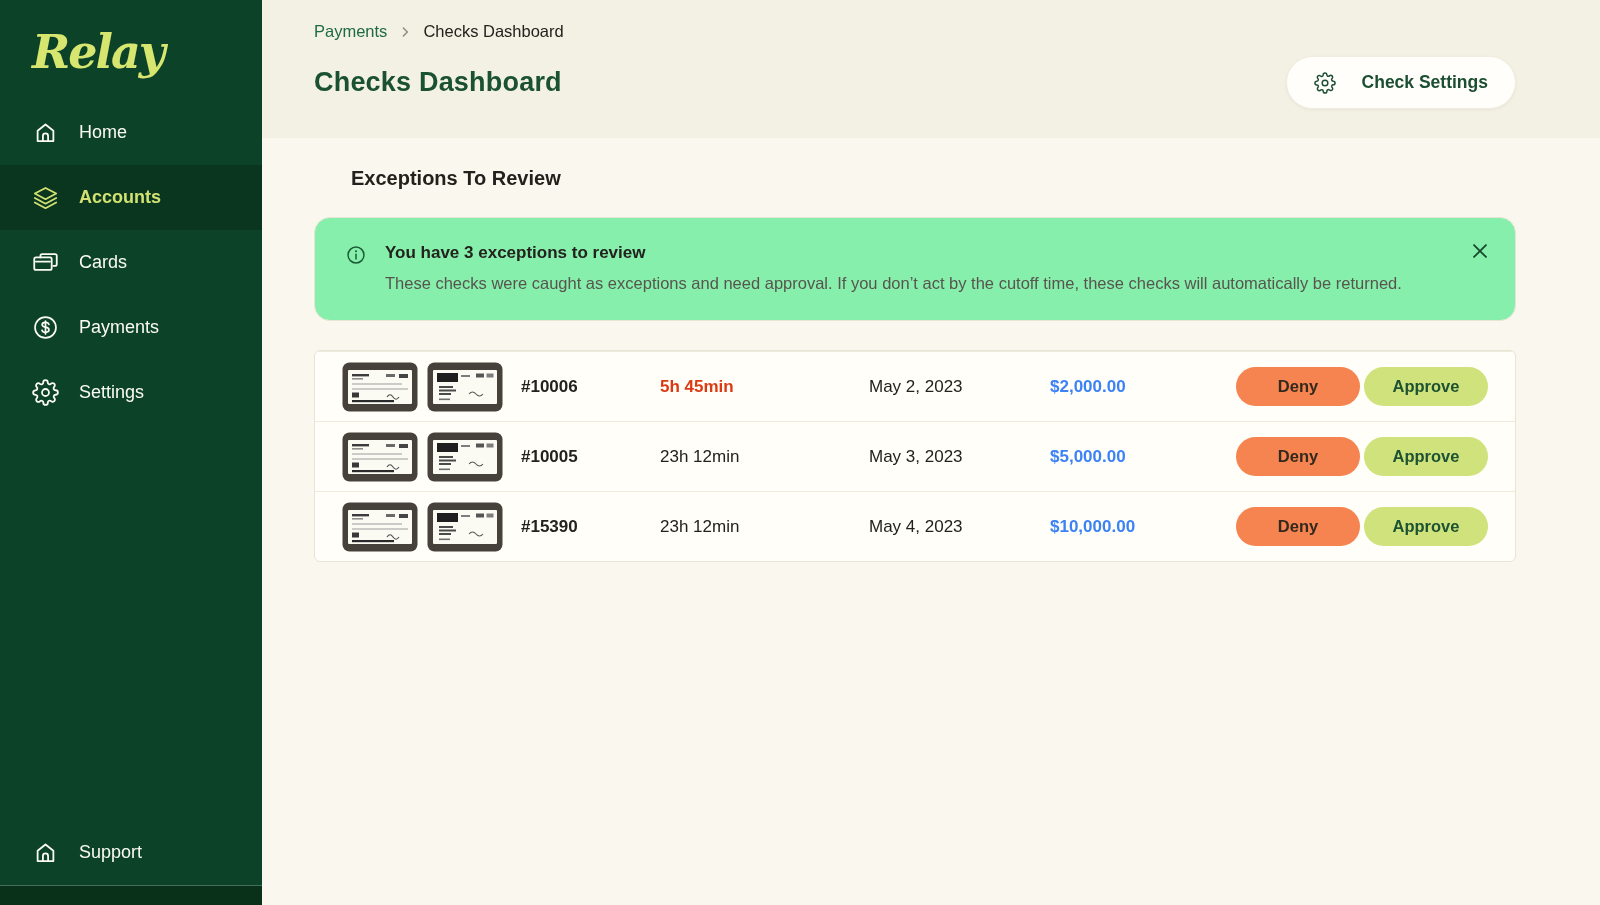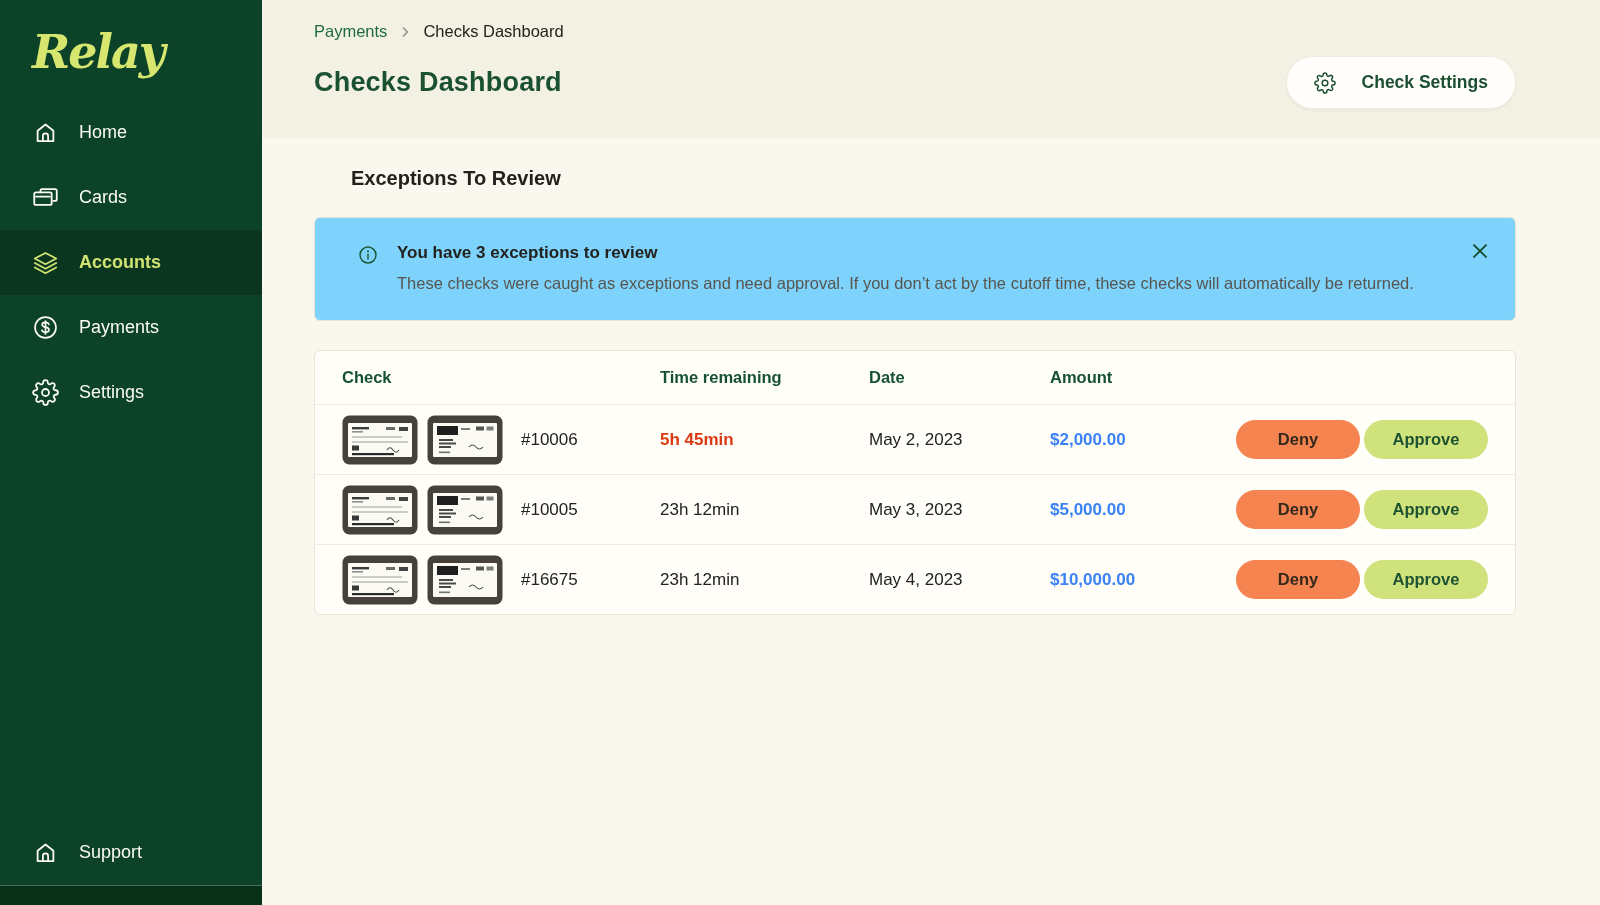--- a/index.html
+++ b/index.html
@@ -53,22 +53,22 @@
   }
   .settings-btn .btn-ic { width:22px; height:22px; }
   .settings-btn .btn-ic svg { width:100%; height:100%; display:block; }
 
   .content { padding:0 84px 0 52px; }
   .section-title { margin-top:29px; font-size:20px; font-weight:bold; color:#22211d;margin-left:37px; }
 
   
   .banner {
     margin-top:27px; position:relative; display:flex; align-items:flex-start;
-    background:#7dd3fc; border:1px solid #e9e5d4; border-radius:6px;
-    padding:25px 60px 27px 42px;
+    background:#86efac; border:1px solid #e9e5d4; border-radius:16px;
+    padding:25px 60px 27px 30px;
   }
   .info-ic { width:22px; height:22px; color:#1d5b36; flex:0 0 22px; margin-top:1px; }
   .info-ic svg { width:100%; height:100%; display:block; }
   .banner-text { margin-left:18px; }
   .banner-title { font-size:17px; font-weight:bold; color:#23221e; }
   .banner-desc { margin-top:11px; font-size:16.5px; color:#57554e; }
   .banner-close {
     position:absolute; top:22px; right:24px; width:22px; height:22px;
     background:none; border:none; color:#17492c; cursor:pointer; padding:0;
   }
@@ -80,21 +80,21 @@
     overflow:hidden;
   }
   .thead, .trow { display:grid; grid-template-columns:345px 209px 181px 182px 1fr; align-items:center; }
   .thead { height:53px; }
   .thead .cell { font-size:16.5px; font-weight:bold; color:#175134; }
   .cell:first-child { padding-left:27px; }
   .trow { height:70px; border-top:1px solid #efebdc; }
   .check-cell { display:flex; align-items:center; }
   .thumb { display:inline-flex; margin-right:9px; cursor:pointer; }
   .thumb svg { display:block; }
-  .check-num { margin-left:9px; font-size:17px; font-weight:400; color:#23221e; }
+  .check-num { margin-left:9px; font-size:17px; font-weight:700; color:#23221e; }
   .time-cell, .date-cell { font-size:17px; color:#23221e; }
   .time-cell.urgent { color:#dc3a12; font-weight:bold; }
   .amount-cell { font-size:17px; font-weight:bold; color:#3b82f6; }
   .actions-cell { display:flex; justify-content:flex-end; gap:4px; padding-right:27px; }
   .btn {
     width:124px; height:39px; border:none; border-radius:21px;
     font-family:inherit; font-size:16.5px; font-weight:600; cursor:pointer;
     display:flex; align-items:center; justify-content:center;
   }
   .btn.deny { background:#f58450; color:#33291d; }
@@ -112,40 +112,40 @@
         <div class="nav-item">
           <span class="nav-ic">
             <svg viewBox="0 0 24 24" fill="none" stroke="currentColor" stroke-width="1.6" stroke-linejoin="round" stroke-linecap="round">
               <path d="M5 19.6 V10.5 L12 4.9 L19 10.5 V19.6 H5 Z"></path>
               <path d="M9.7 19.6 V15.1 a2.3 2.3 0 0 1 4.6 0 V19.6"></path>
             </svg>
           </span>
           <span>Home</span>
         </div>
 
+        <div class="nav-item active">
+          <span class="nav-ic">
+            <svg viewBox="0 0 24 24" fill="none" stroke="currentColor" stroke-width="1.6" stroke-linejoin="round" stroke-linecap="round">
+              <polygon points="12 3.5 21.5 8.5 12 13.5 2.5 8.5 12 3.5"></polygon>
+              <polyline points="2.5 12.5 12 17.5 21.5 12.5"></polyline>
+              <polyline points="2.5 16.5 12 21.5 21.5 16.5"></polyline>
+            </svg>
+          </span>
+          <span>Accounts</span>
+        </div>
+
         <div class="nav-item">
           <span class="nav-ic">
             <svg viewBox="0 0 24 24" fill="none" stroke="currentColor" stroke-width="1.6" stroke-linejoin="round" stroke-linecap="round">
               <rect x="2" y="7.5" width="15.5" height="11" rx="1.5"></rect>
               <line x1="3.5" y1="11.2" x2="16" y2="11.2"></line>
               <path d="M7.5 7.5 V6 a1.5 1.5 0 0 1 1.5 -1.5 H20.5 A1.5 1.5 0 0 1 22 6 v7.5 a1.5 1.5 0 0 1 -1.5 1.5 H19"></path>
             </svg>
           </span>
           <span>Cards</span>
-        </div>
-
-        <div class="nav-item active">
-          <span class="nav-ic">
-            <svg viewBox="0 0 24 24" fill="none" stroke="currentColor" stroke-width="1.6" stroke-linejoin="round" stroke-linecap="round">
-              <polygon points="12 3.5 21.5 8.5 12 13.5 2.5 8.5 12 3.5"></polygon>
-              <polyline points="2.5 12.5 12 17.5 21.5 12.5"></polyline>
-              <polyline points="2.5 16.5 12 21.5 21.5 16.5"></polyline>
-            </svg>
-          </span>
-          <span>Accounts</span>
         </div>
 
         <div class="nav-item">
           <span class="nav-ic">
             <svg viewBox="0 0 24 24" fill="none" stroke="currentColor" stroke-width="1.5" stroke-linecap="round">
               <circle cx="12" cy="12" r="9.3"></circle>
               <path d="M12 6.3 v11.4"></path>
               <path d="M15 9.2 c-.3 -1.1 -1.5 -1.8 -3 -1.8 c-1.7 0 -3 .9 -3 2.1 c0 1.4 1.4 1.8 3 2.2 c1.7 .4 3.1 .9 3.1 2.4 c0 1.3 -1.4 2.2 -3.1 2.2 c-1.6 0 -2.8 -.8 -3.1 -1.9"></path>
             </svg>
           </span>
@@ -218,27 +218,20 @@
           <div class="banner-desc">These checks were caught as exceptions and need approval. If you don’t act by the cutoff time, these checks will automatically be returned.</div>
         </div>
         <button class="banner-close">
             <svg viewBox="0 0 24 24" fill="none" stroke="currentColor" stroke-width="2" stroke-linecap="round">
               <path d="M5.5 5.5 L18.5 18.5 M18.5 5.5 L5.5 18.5"></path>
             </svg>
           </button>
       </div>
 
       <div class="table">
-        <div class="thead">
-          <div class="cell">Check</div>
-          <div class="cell">Time remaining</div>
-          <div class="cell">Date</div>
-          <div class="cell">Amount</div>
-          <div class="cell"></div>
-        </div>
 
           <div class="trow">
             <div class="cell check-cell">
               <span class="thumb">
                 <svg width="76" height="50" viewBox="0 0 76 50">
                   <rect x="0.5" y="0.5" width="75" height="49" rx="7" fill="#46413a"></rect>
                   <rect x="6" y="8" width="64" height="34" rx="1" fill="#fbfbf4"></rect>
                   <rect x="10" y="12" width="17" height="2.4" fill="#3c3c3c"></rect>
                   <rect x="10" y="16" width="11" height="1.6" fill="#8f8f8f"></rect>
                   <rect x="44" y="12" width="9" height="3" fill="#6a6a6a"></rect>
@@ -344,21 +337,21 @@
                   <rect x="34" y="13" width="9" height="2" fill="#7d7d7d"></rect>
                   <rect x="49" y="11.5" width="8" height="4" fill="#555"></rect>
                   <rect x="59.5" y="11.5" width="7" height="4" fill="#7d7d7d"></rect>
                   <rect x="12" y="24" width="14" height="2" fill="#4a4a4a"></rect>
                   <rect x="12" y="27.5" width="17" height="2" fill="#4a4a4a"></rect>
                   <rect x="12" y="31" width="12" height="2" fill="#4a4a4a"></rect>
                   <path d="M42 32 q3.5 -4 7 0 t7 0" stroke="#555" stroke-width="1.1" fill="none"></path>
                   <rect x="12" y="36.5" width="11" height="1.6" fill="#6f6f6f"></rect>
                 </svg>
               </span>
-              <span class="check-num">#16675</span>
+              <span class="check-num">#15390</span>
             </div>
             <div class="cell time-cell">23h 12min</div>
             <div class="cell date-cell">May 4, 2023</div>
             <div class="cell amount-cell">$10,000.00</div>
             <div class="cell actions-cell">
               <button class="btn deny">Deny</button>
               <button class="btn approve">Approve</button>
             </div>
           </div>
 

